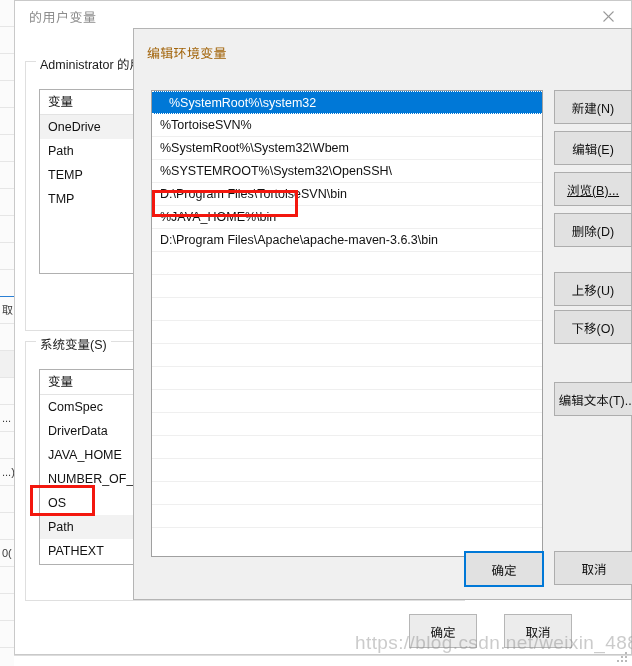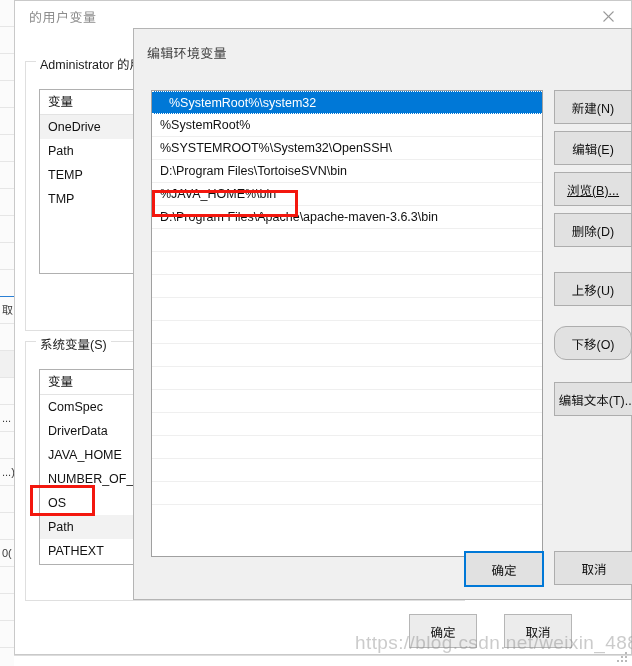--- a/index.html
+++ b/index.html
@@ -177,21 +177,21 @@
     height: 40px;
     background: #f0f0f0;
     display: flex;
     align-items: flex-start;
     padding-top: 14px;
     box-sizing: border-box;
   }
   .win-inner-title .title-text {
     margin-left: 13px;
     font-size: 13px;
-    color: #404040;
+    color: #a16207;
     letter-spacing: .3px;
   }
 
   .path-listbox {
     position: absolute;
     left: 17px;
     top: 61px;
     width: 392px;
     height: 467px;
     background: #ffffff;
@@ -362,21 +362,22 @@
   </div>
 
   <div class="win-inner">
 
     <div class="win-inner-title">
       <div class="title-text">编辑环境变量</div>
     </div>
 
     <div class="path-listbox">
       <div class="pl-row selected">%SystemRoot%\system32</div>
-      <div class="pl-row">%SystemRoot%</div>
+      <div class="pl-row">%TortoiseSVN%</div>
+      <div class="pl-row">%SystemRoot%\System32\Wbem</div>
       <div class="pl-row">%SYSTEMROOT%\System32\OpenSSH\</div>
       <div class="pl-row">D:\Program Files\TortoiseSVN\bin</div>
       <div class="pl-row">%JAVA_HOME%\bin</div>
       <div class="pl-row">D:\Program Files\Apache\apache-maven-3.6.3\bin</div>
       <div class="pl-row empty"></div>
       <div class="pl-row empty"></div>
       <div class="pl-row empty"></div>
       <div class="pl-row empty"></div>
       <div class="pl-row empty"></div>
       <div class="pl-row empty"></div>
@@ -387,21 +388,21 @@
       <div class="pl-row empty"></div>
       <div class="pl-row empty"></div>
     </div>
 
     <div class="side-buttons">
       <div class="btn" style="top:0px;">新建(N)</div>
       <div class="btn" style="top:41px;">编辑(E)</div>
       <div class="btn" style="top:82px;text-decoration:underline;">浏览(B)...</div>
       <div class="btn" style="top:123px;">删除(D)</div>
       <div class="btn" style="top:182px;">上移(U)</div>
-      <div class="btn" style="top:236px;border-radius:12px;">下移(O)</div>
+      <div class="btn" style="top:220px;">下移(O)</div>
       <div class="btn" style="top:292px; width:86px;">编辑文本(T)...</div>
     </div>
 
     <div class="btn default abs" style="left:330px; top:522px; width:80px; height:28px;">确定</div>
     <div class="btn abs" style="left:420px; top:522px; width:80px; height:28px;">取消</div>
   </div>
 
   <div class="redbox" style="left:152px; top:190px; width:146px; height:27px;"></div>
   <div class="redbox" style="left:30px; top:485px; width:65px; height:31px;"></div>
 

